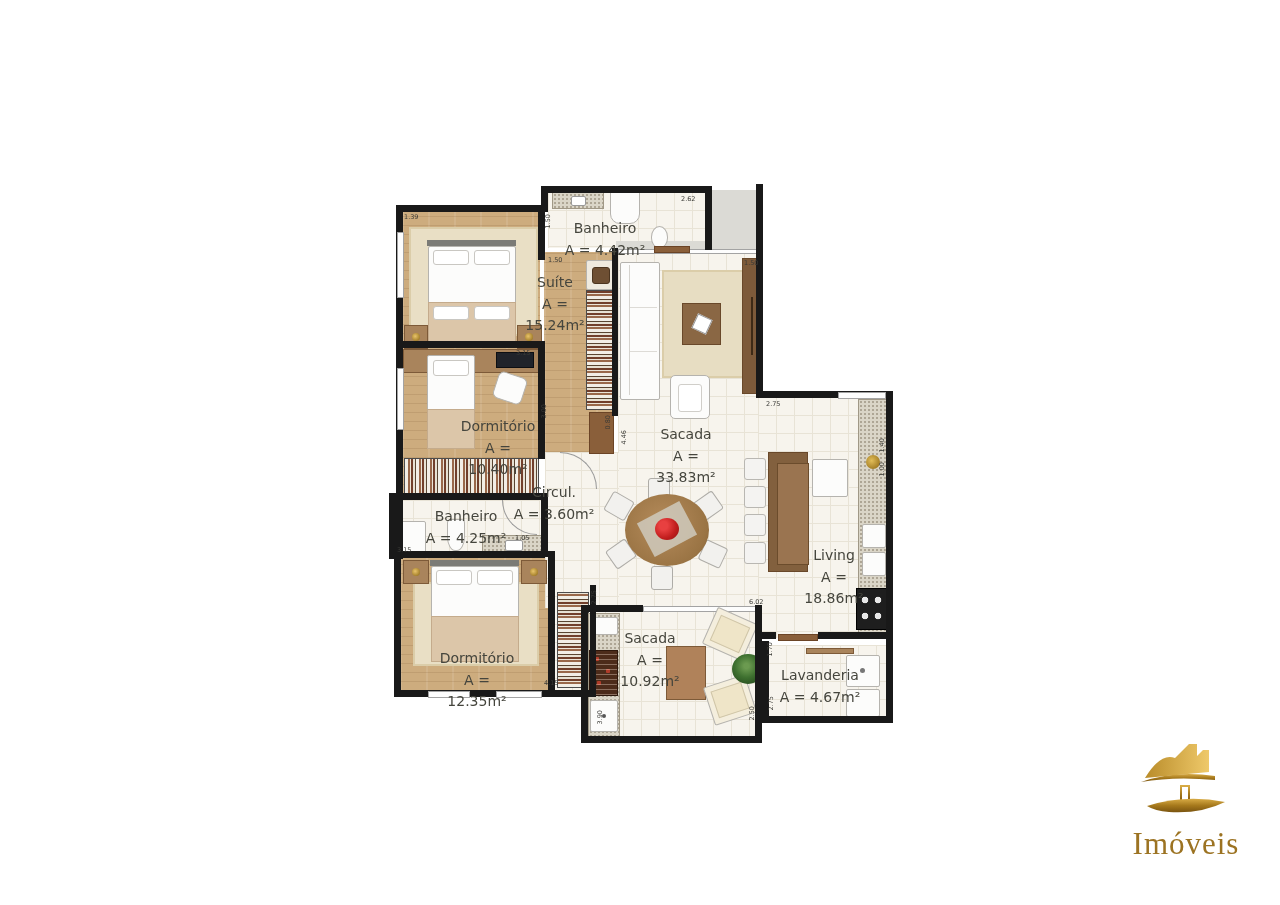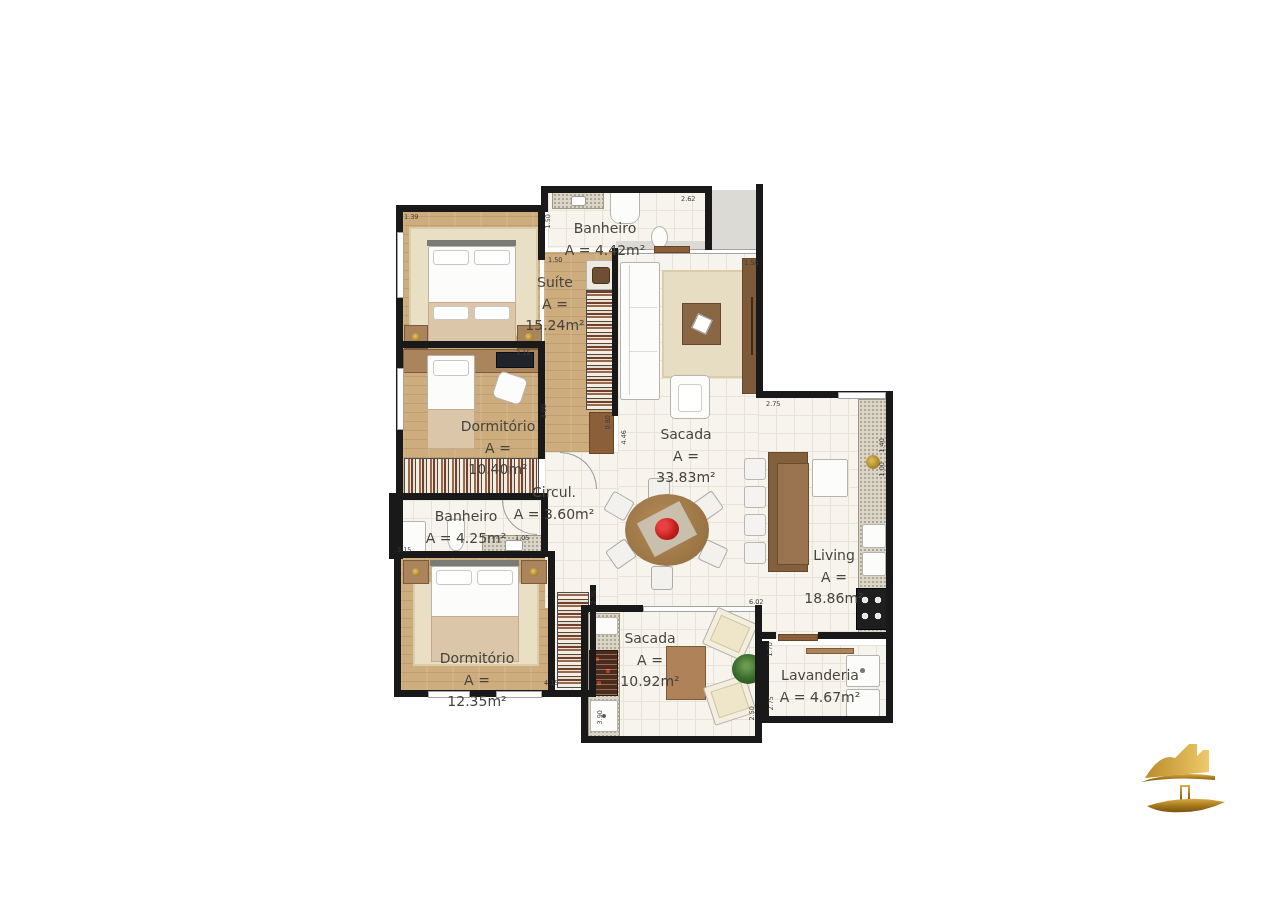--- a/index.html
+++ b/index.html
@@ -317,16 +317,17 @@
         <linearGradient id="gold2" x1="0" y1="0" x2="1" y2="0">
           <stop offset="0" stop-color="#b98c2a"></stop>
           <stop offset="1" stop-color="#efc96a"></stop>
         </linearGradient>
       </defs>
       <path d="M14 36 Q30 10 44 16 L58 2 L66 2 L66 14 L72 8 L78 8 L78 30 L14 36 Z" fill="url(#gold2)"></path>
       <path d="M10 40 Q44 28 84 34 L84 38 Q44 34 10 40 Z" fill="url(#gold)"></path>
       <rect x="50" y="44" width="8" height="16" fill="none" stroke="url(#gold)" stroke-width="2"></rect>
       <path d="M16 64 Q54 52 94 60 Q70 72 38 70 Q24 69 16 64 Z" fill="url(#gold)"></path>
     </svg>
+    <span class="l1">Imóveis</span>
     
   </div>
 
 </div>
 
 </body></html>

